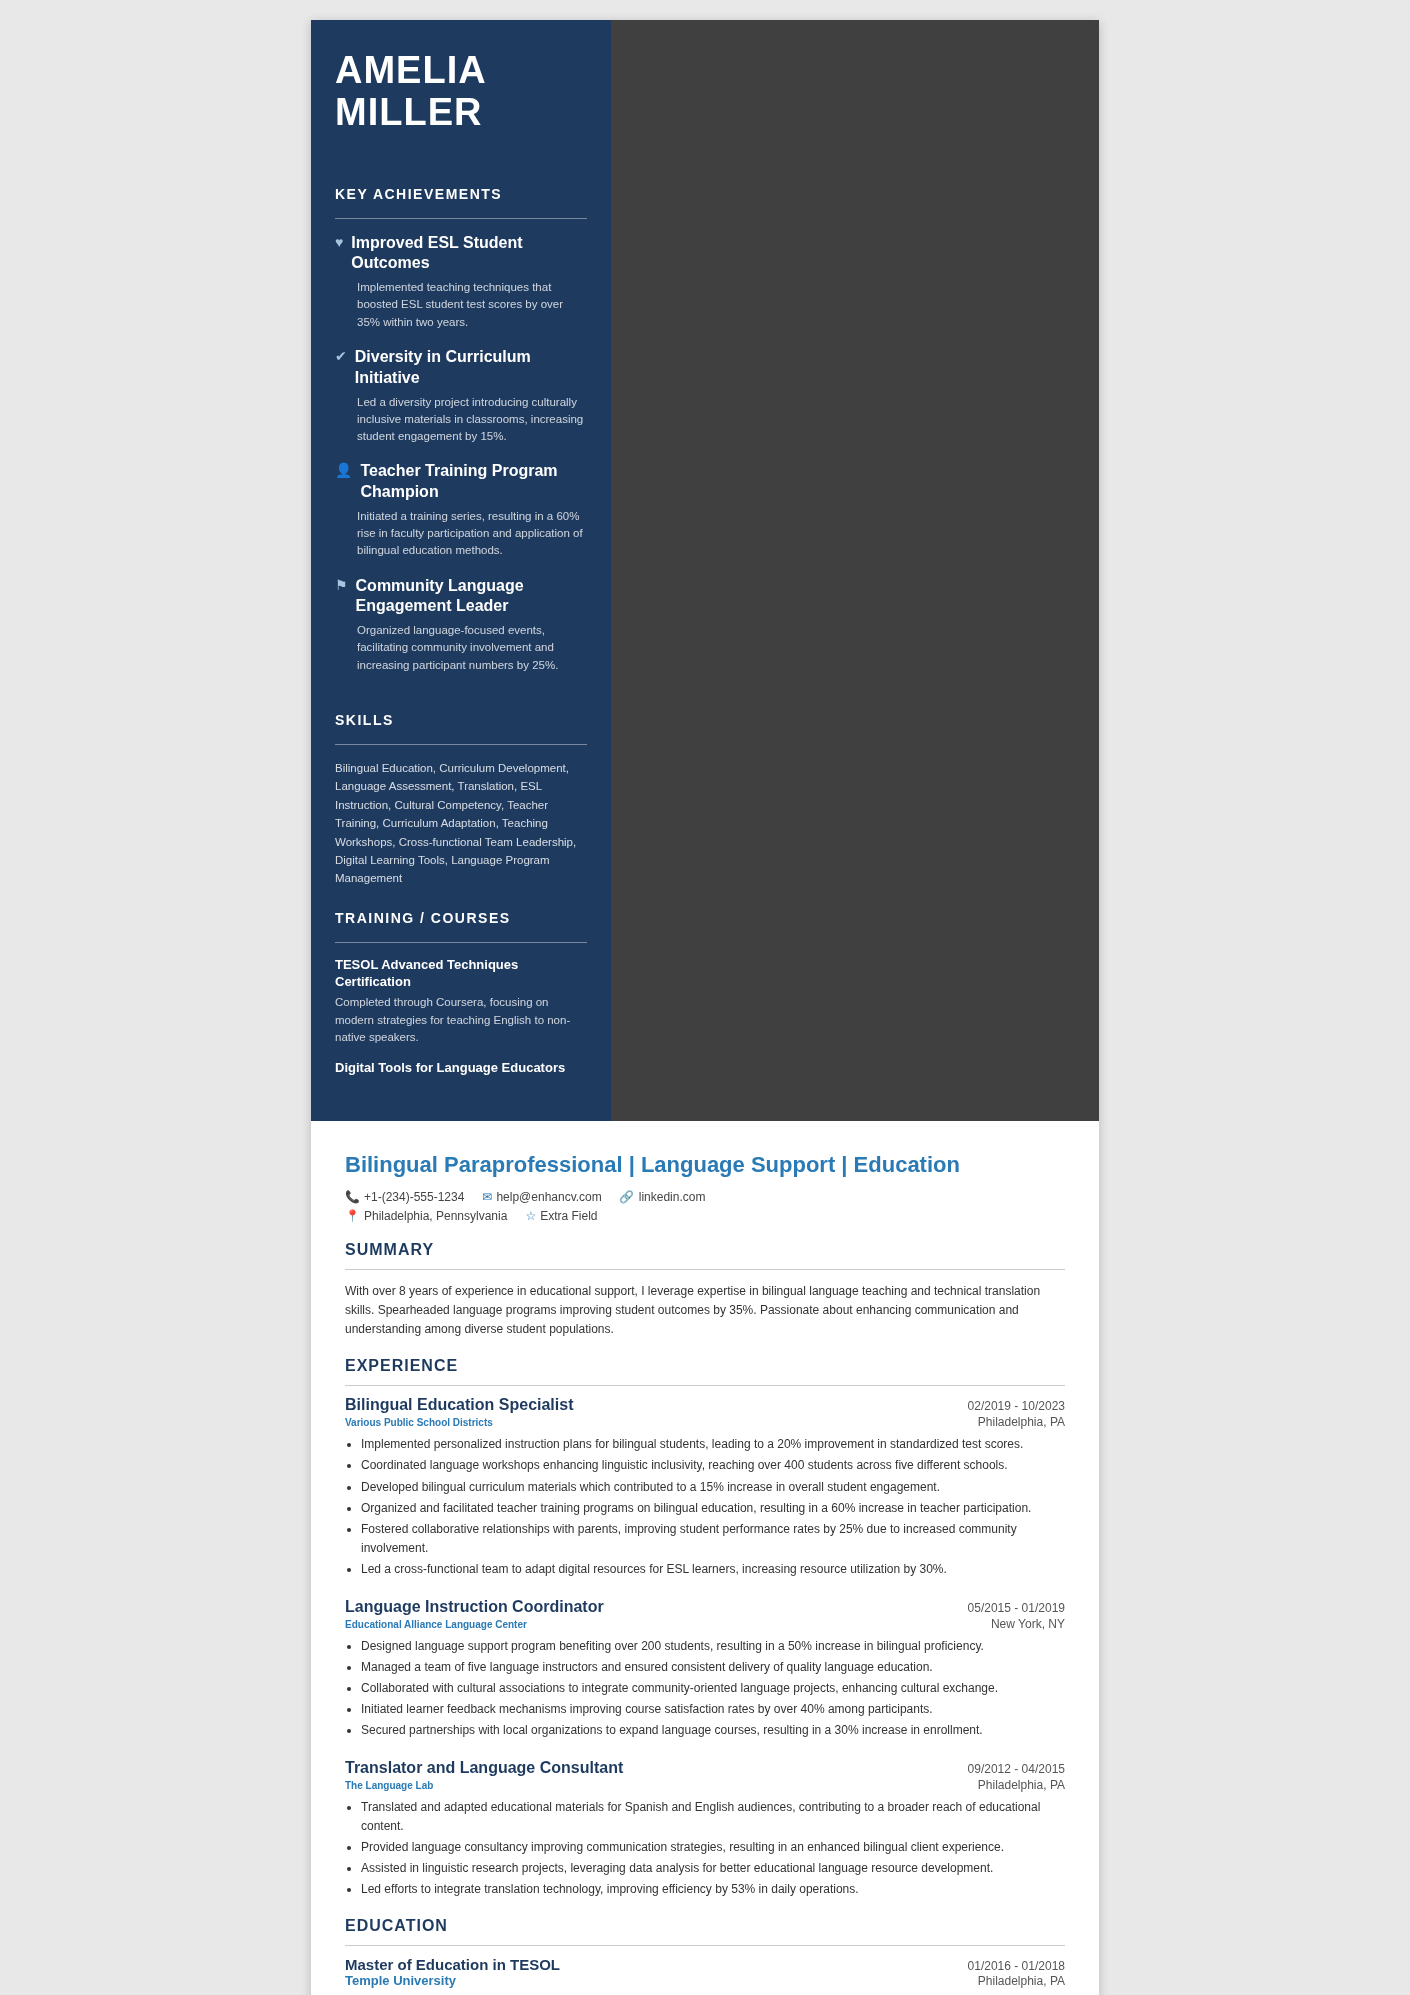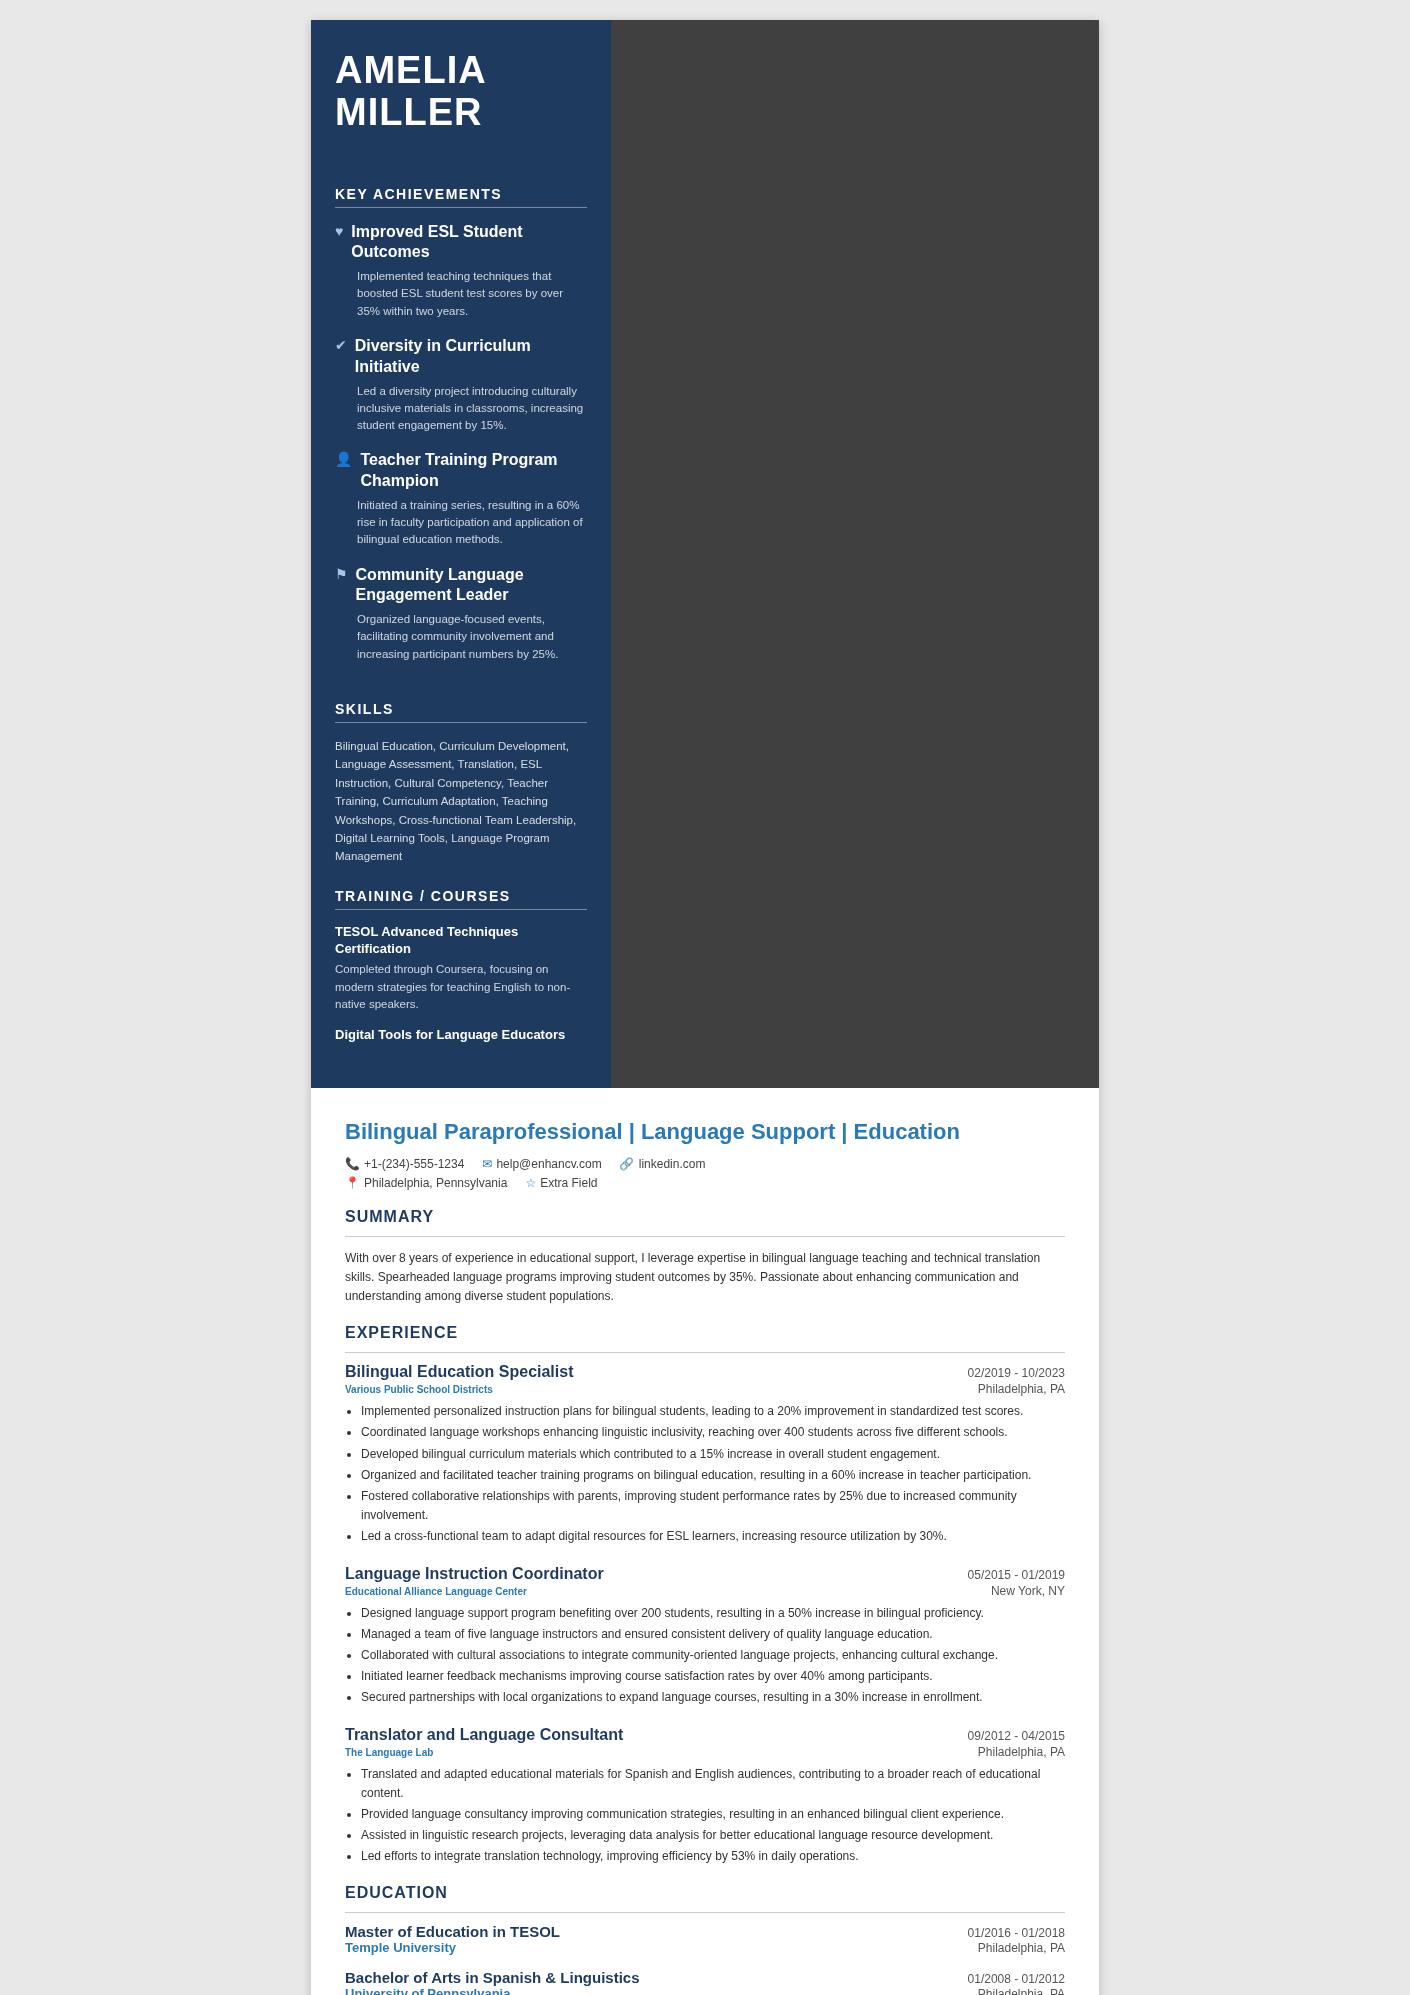--- a/index.html
+++ b/index.html
@@ -38,21 +38,21 @@
       margin-bottom: 30px;
       text-transform: uppercase;
     }
     .sidebar-section-title {
       font-size: 14px;
       font-weight: 700;
       letter-spacing: 1.5px;
       text-transform: uppercase;
       color: white;
       border-bottom: 1.5px solid rgba(255,255,255,0.4);
-      padding-bottom: 5px;
+      padding-bottom: 16px;
       margin-bottom: 14px;
       margin-top: 22px;
     }
     .achievement-item {
       margin-bottom: 16px;
     }
     .achievement-header {
       display: flex;
       align-items: flex-start;
       gap: 8px;

